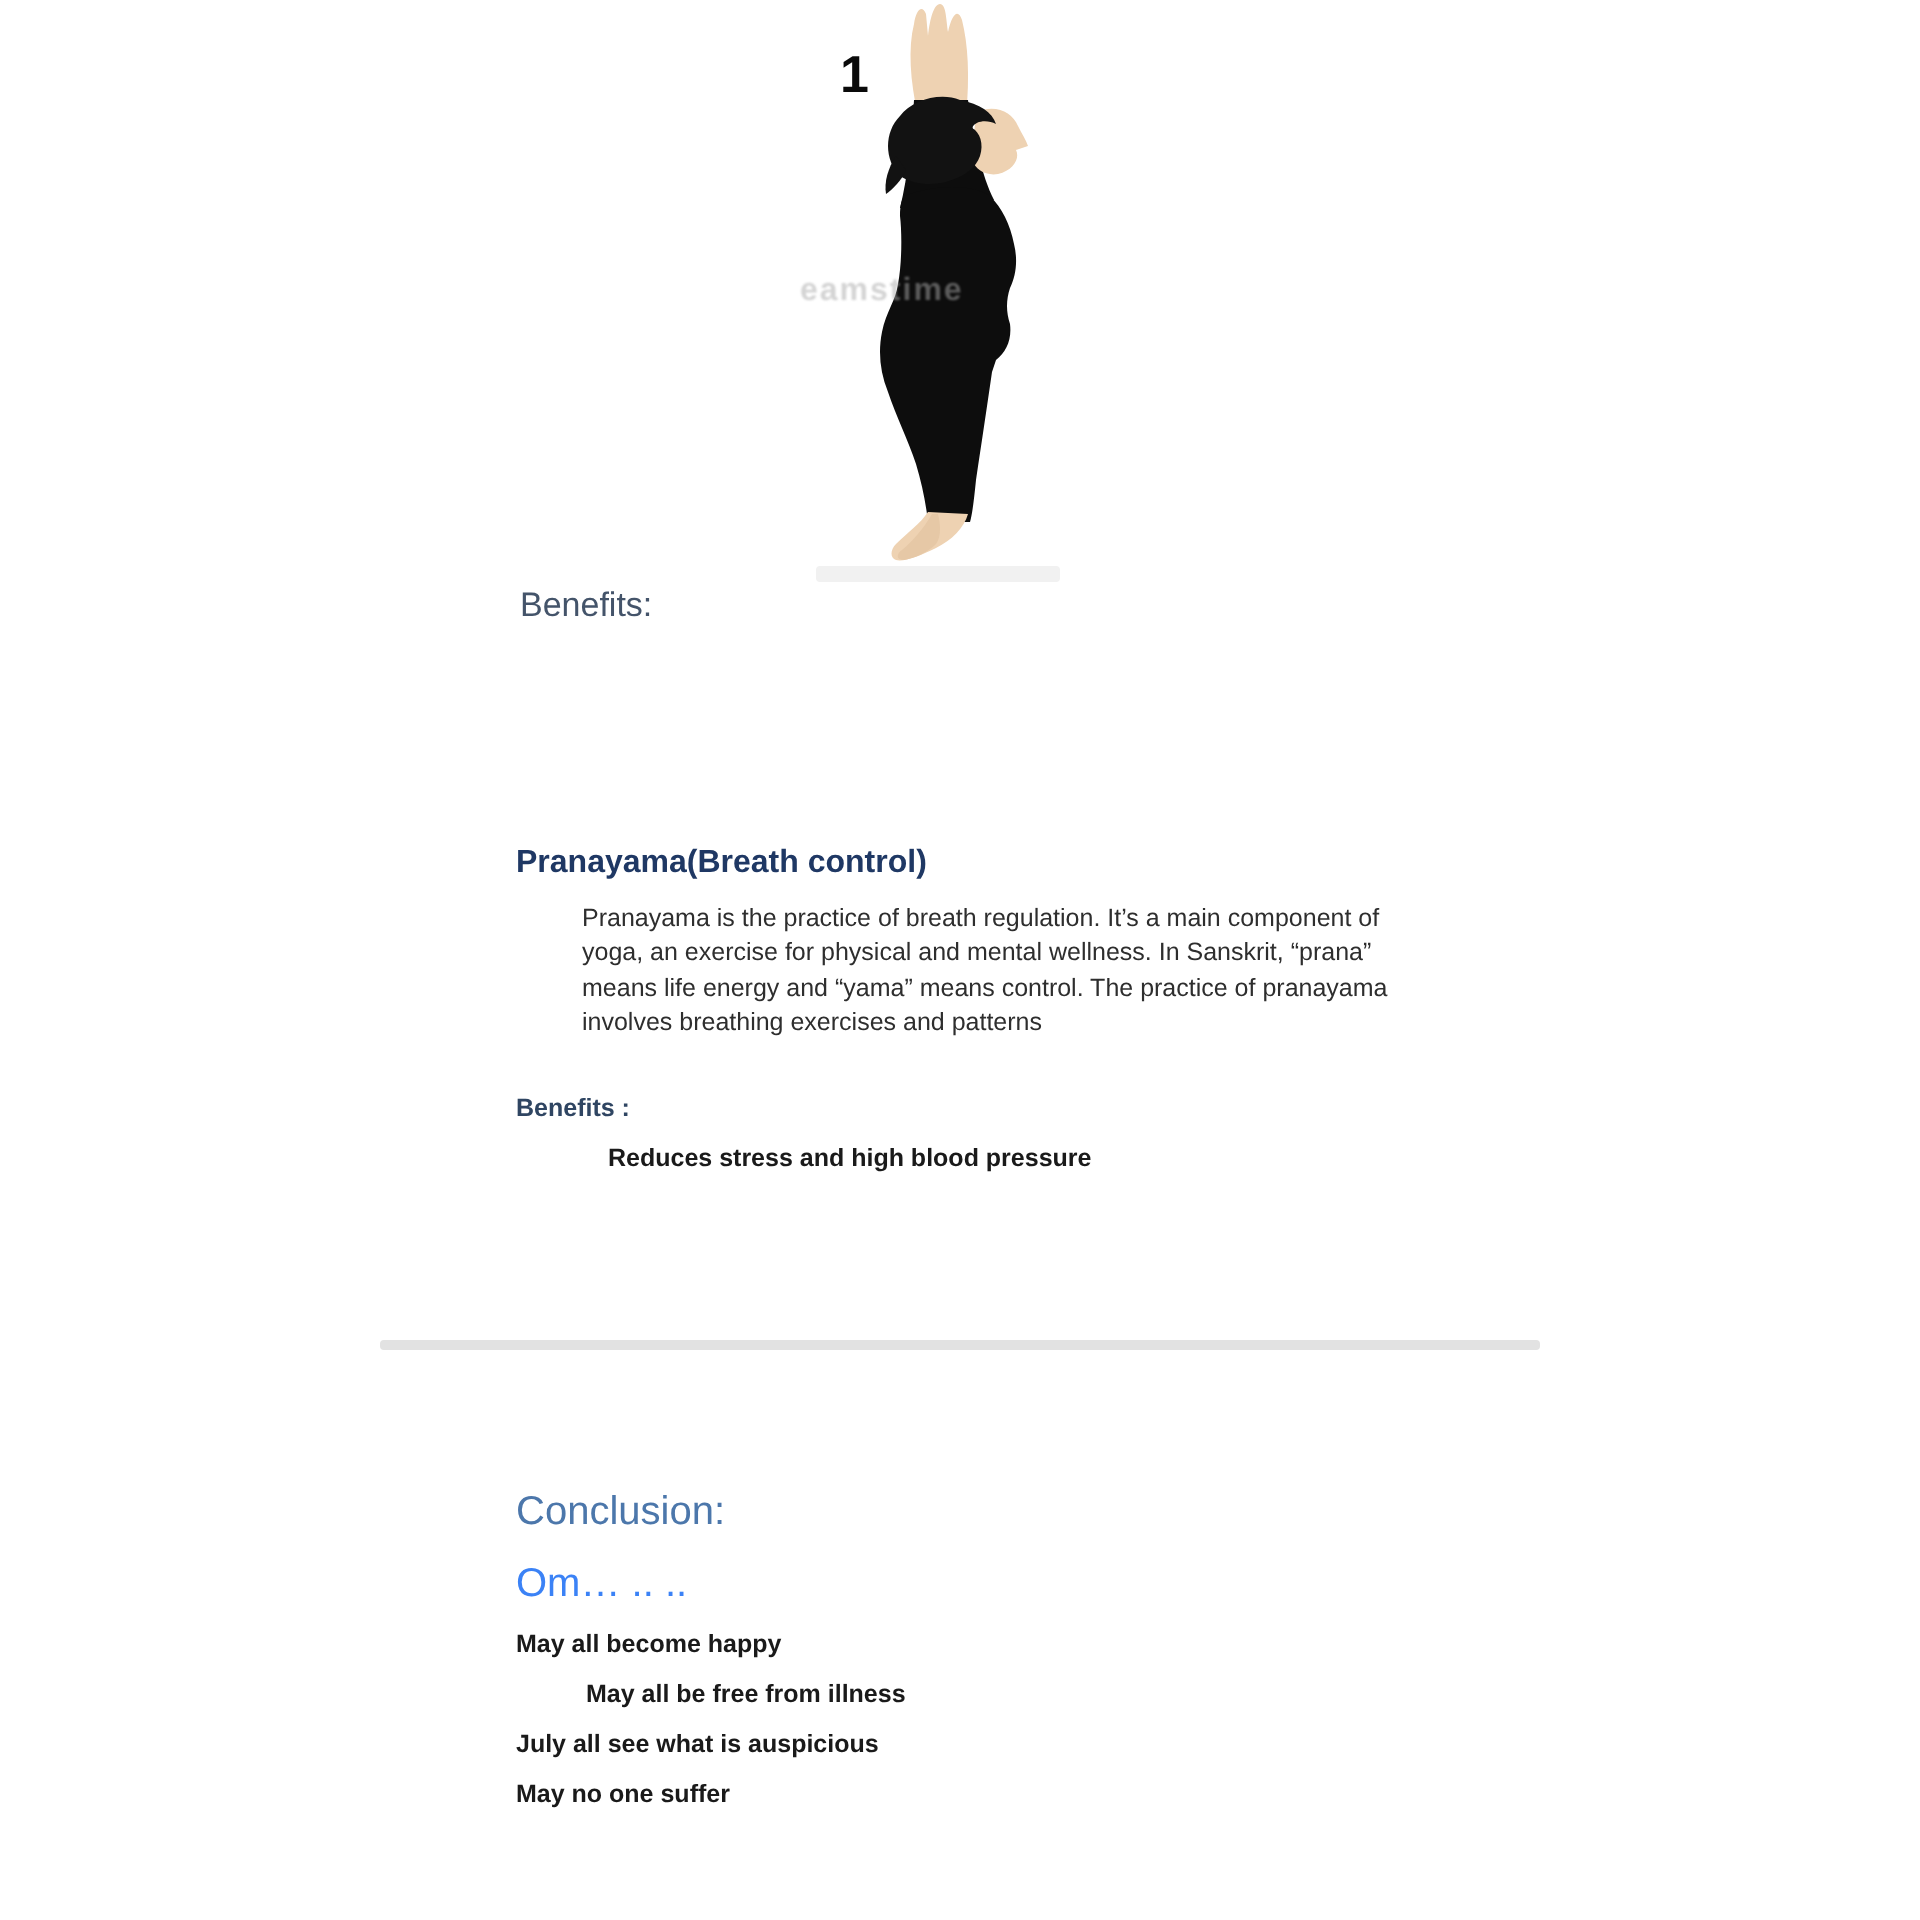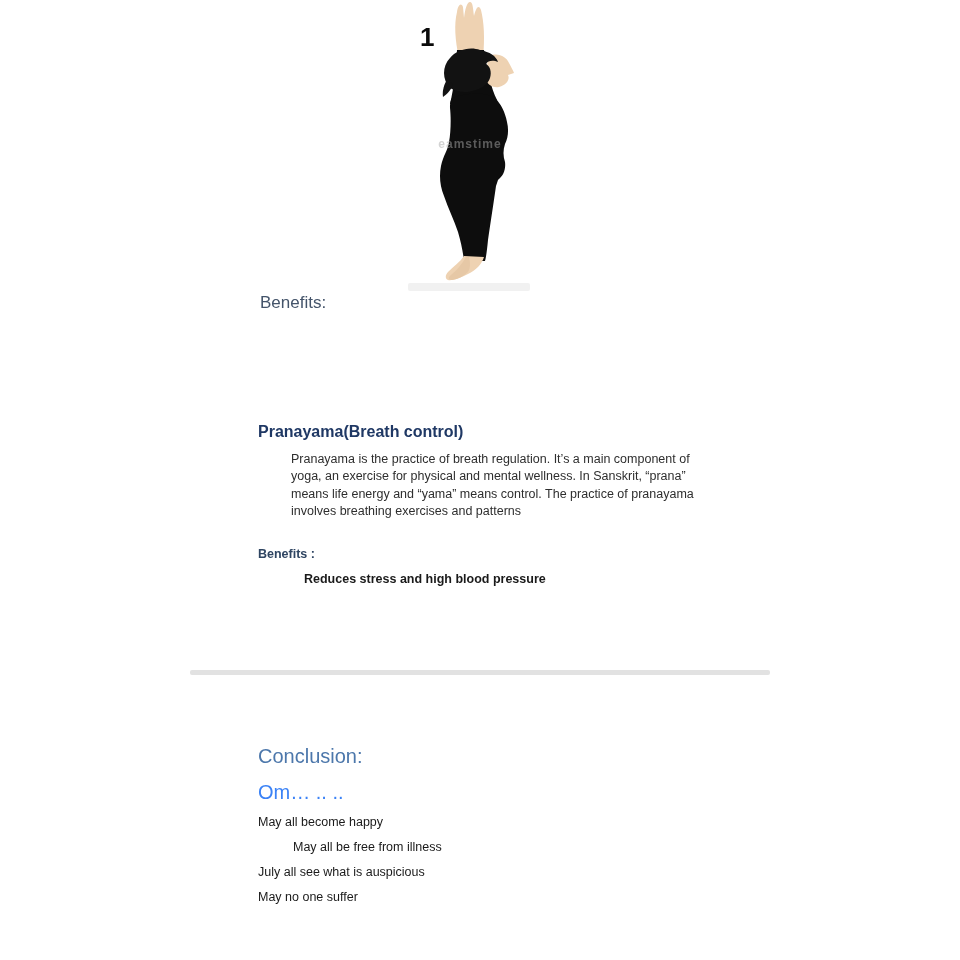--- a/index.html
+++ b/index.html
@@ -5,39 +5,39 @@
   html,body{margin:0;padding:0;background:#ffffff;}
   #screen{
     position:relative;width:960px;height:960px;background:#ffffff;overflow:hidden;
     font-family:"Liberation Sans",sans-serif;
   }
   .abs{position:absolute;}
 
   
   #figure-block{left:398px;top:0;width:144px;height:292px;}
   #step-number{left:420px;top:24px;font-size:26px;font-weight:700;color:#0a0a0a;line-height:1;}
-  #watermark{left:400px;top:137px;width:140px;text-align:center;font-size:12px;
+  #watermark{left:400px;top:137px;width:140px;text-align:left;font-size:16px;
     letter-spacing:1px;color:#a9a9a9;opacity:.5;filter:blur(.6px);font-weight:700;}
 
   
   #benefits-heading{left:260px;top:293px;font-size:17px;color:#44546a;text-align:right;}
   #benefits-list{left:270px;top:319px;margin:0;padding:0 0 0 20px;width:320px;}
   #benefits-list li{font-size:12.5px;color:#2e2e2e;line-height:18.3px;}
   #pranayama-heading{left:258px;top:423px;font-size:16px;font-weight:700;color:#1f3864;}
   #pranayama-paragraph{left:291px;top:451px;width:403px;font-size:12.5px;line-height:17.4px;color:#2e2e2e;}
   #benefits2-heading{left:258px;top:547px;font-size:12.5px;font-weight:700;color:#2f4562;text-align:center;}
   #benefits2-text{left:291px;top:572px;font-size:12.5px;font-weight:700;color:#1a1a1a;padding-left:13px;}
 
   
   #page-divider{left:190px;top:670px;width:580px;height:5px;background:#e2e2e2;border-radius:2px;}
 
   
   #conclusion-heading{left:258px;top:745px;font-size:20px;color:#4c77ab;}
   #om-heading{left:258px;top:781px;font-size:20px;color:#3b82f6;}
-  .mantra{left:258px;font-size:12.5px;font-weight:400;color:#1a1a1a;}
+  .mantra{left:258px;font-size:12.5px;font-weight:700;color:#1a1a1a;}
   #mantra-0{top:815px;}
   #mantra-1{top:840px;margin-left:35px;}
   #mantra-2{top:865px;}
   #mantra-3{top:890px;}
 </style>
 </head>
 <body>
 
 <div id="screen">
 

